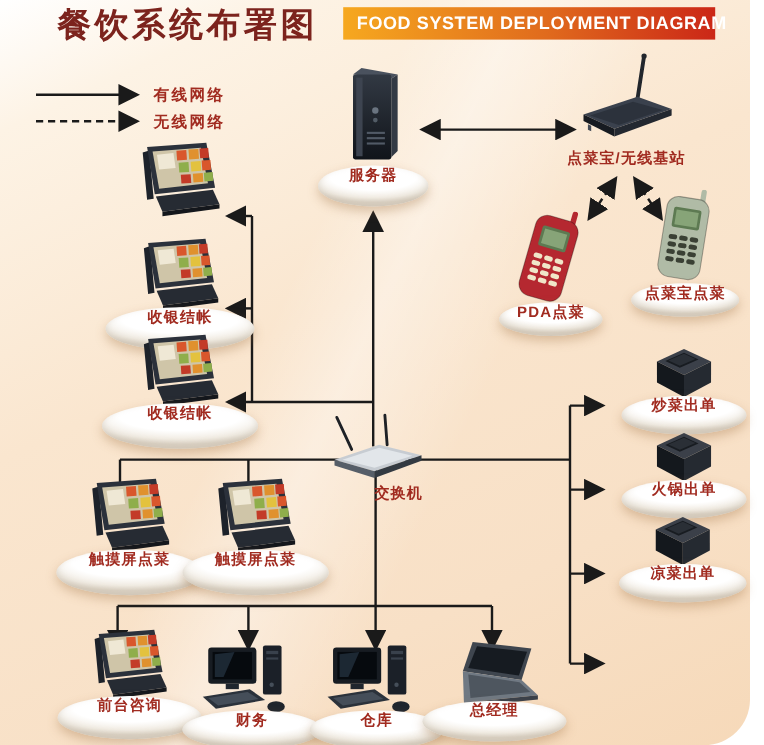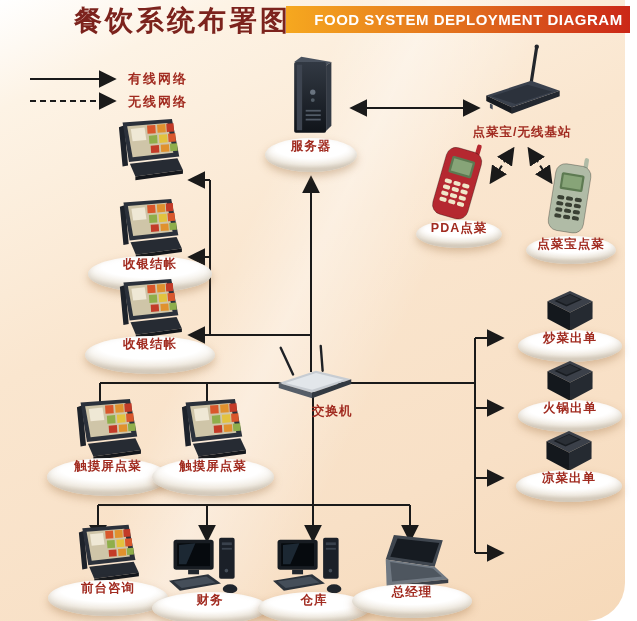--- a/index.html
+++ b/index.html
@@ -17,25 +17,25 @@
   .panel{
     position:absolute; left:0; top:0; right:12px; bottom:0;
     border-radius:0 0 38px 0;
     background:linear-gradient(155deg,#ffffff 0%,#fdf3e5 12%,#fae6cf 42%,var(--background) 75%,#f6d9b9 100%);
   }
   .sheen{
     position:absolute; inset:0; pointer-events:none;
     background:linear-gradient(115deg,rgba(255,255,255,0) 38%,rgba(255,255,255,0.38) 47%,rgba(255,255,255,0) 60%);
   }
   .page-title{
-    position:absolute; left:74px; top:2px;
+    position:absolute; left:48px; top:2px;
     font-size:28px; font-weight:bold; letter-spacing:3px; color:var(--title);
   }
   .banner{
-    position:absolute; left:286px; top:6px; width:344px; height:27px;
+    position:absolute; left:286px; top:6px; width:310px; height:27px;
     background:linear-gradient(90deg,var(--banner-gradient-start) 0%,#e06a1d 55%,var(--banner-gradient-end) 100%);
     display:flex; align-items:center; justify-content:center;padding-left:21px;
   }
   .banner span{
     color:var(--banner-text); font-weight:bold; font-size:15px; letter-spacing:0.5px; white-space:nowrap;
   }
   svg.wires{position:absolute; left:0; top:0; z-index:1; pointer-events:none;}
   svg.wires path{stroke:var(--wire); stroke-width:2; fill:none;}
   svg.wires path.dash{stroke-dasharray:6 4;}
   #ah path{fill:var(--wire); stroke:none;}
@@ -219,21 +219,21 @@
     </div>
   </div>
 
   <div class="node" style="left:462px;top:44px;width:120px;">
     <svg class="dev" width="95" height="78">
         <use href="#sym-base"></use>
       </svg>
     <span class="lbl" style="margin-top:2px;">点菜宝/无线基站</span>
   </div>
 
-  <div class="node" style="left:416px;top:140px;width:86px;">
+  <div class="node" style="left:416px;top:172px;width:86px;">
     <svg class="dev" width="52" height="80" style="color:#b52830;transform:rotate(16deg);">
         <use href="#sym-phone"></use>
       </svg>
     <div class="disc" style="height:28px;margin-top:0px;">
       <span class="lbl">PDA点菜</span>
     </div>
   </div>
 
   <div class="node" style="left:526px;top:156px;width:90px;">
     <svg class="dev" width="48" height="78" style="color:#b0bba6;--keys:#3a4034;transform:rotate(9deg);">

